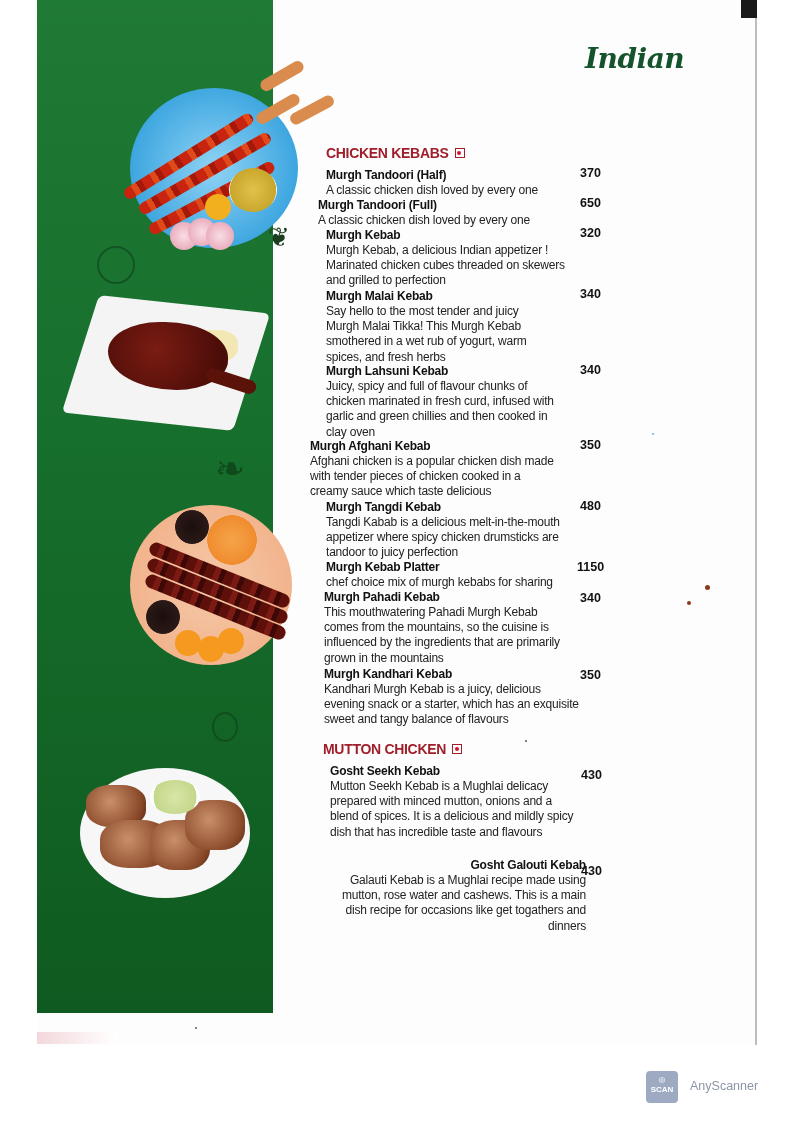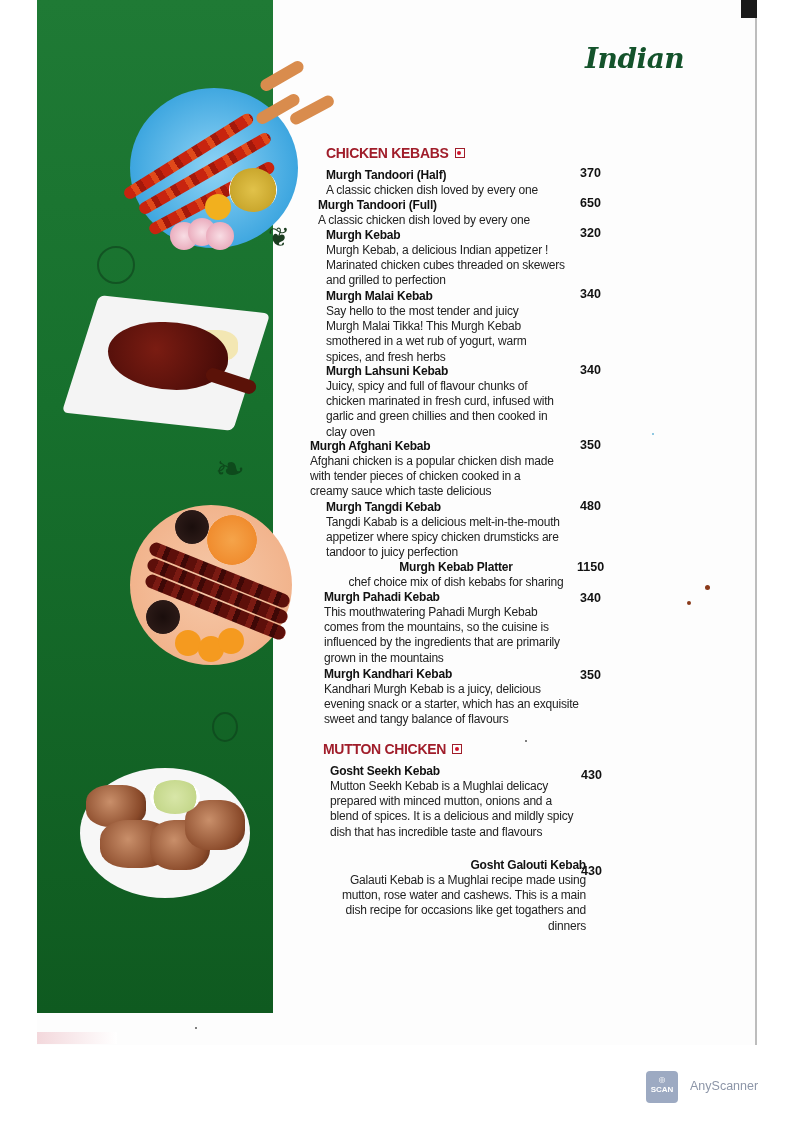--- a/index.html
+++ b/index.html
@@ -197,23 +197,23 @@
   <div class="item-desc">Afghani chicken is a popular chicken dish made with tender pieces of chicken cooked in a creamy sauce which taste delicious</div>
 </div>
 <div class="item-price" style="left:580px;top:438px;">350</div>
 
 <div class="menu-item" style="left:326px;top:500px;width:235px;">
   <div class="item-name">Murgh Tangdi Kebab</div>
   <div class="item-desc">Tangdi Kabab is a delicious melt-in-the-mouth appetizer where spicy chicken drumsticks are tandoor to juicy perfection</div>
 </div>
 <div class="item-price" style="left:580px;top:499px;">480</div>
 
-<div class="menu-item" style="left:326px;top:560px;width:260px;text-align:center;">
+<div class="menu-item" style="left:326px;top:560px;width:260px;">
   <div class="item-name">Murgh Kebab Platter</div>
-  <div class="item-desc">chef choice mix of  dish kebabs for sharing</div>
+  <div class="item-desc">chef choice mix of  murgh kebabs for sharing</div>
 </div>
 <div class="item-price" style="left:577px;top:560px;">1150</div>
 
 <div class="menu-item" style="left:324px;top:590px;width:250px;">
   <div class="item-name">Murgh Pahadi Kebab</div>
   <div class="item-desc">This mouthwatering Pahadi Murgh Kebab comes from the mountains, so the cuisine is influenced by the ingredients that are primarily grown in the mountains</div>
 </div>
 <div class="item-price" style="left:580px;top:591px;">340</div>
 
 <div class="menu-item" style="left:324px;top:667px;width:260px;">

